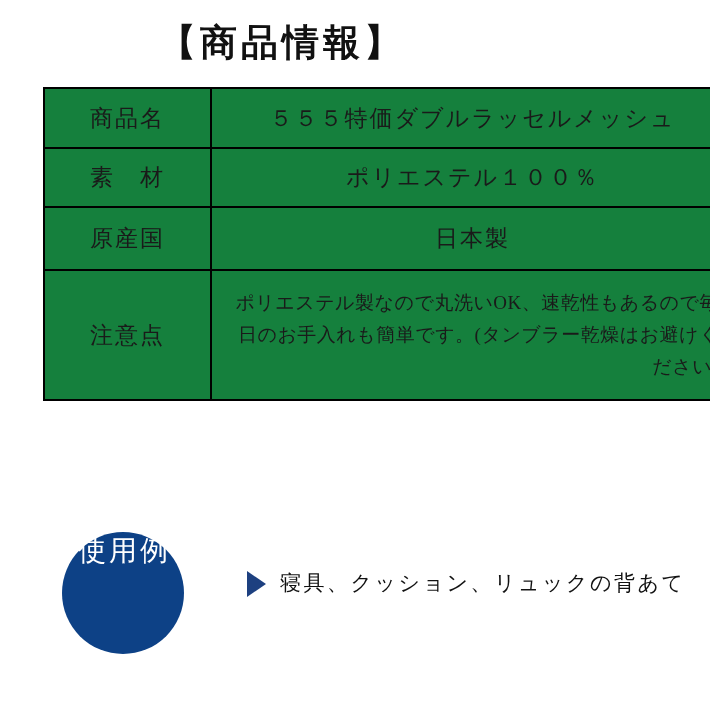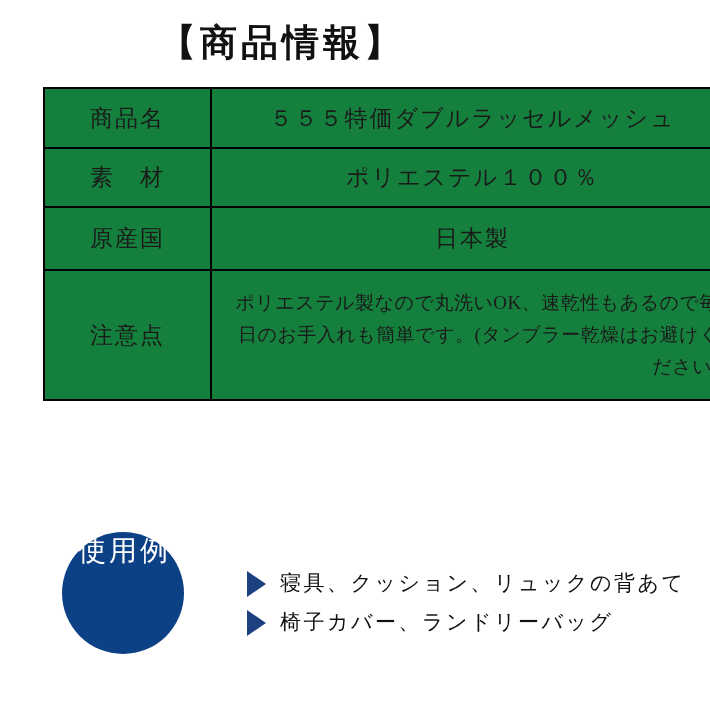--- a/index.html
+++ b/index.html
@@ -148,19 +148,15 @@
 
   <div class="usage-badge">
     <span>使用例</span>
   </div>
 
   <div class="bullets">
     <div class="bullet">
       <span class="arrow"></span>
       <span class="bullet-text">寝具、クッション、リュックの背あて</span>
     </div>
-    <div class="bullet">
-      <span class="arrow"></span>
-      <span class="bullet-text">椅子カバー、ランドリーバッグ</span>
-    </div>
   </div>
 
 </div>
 
 </body></html>

